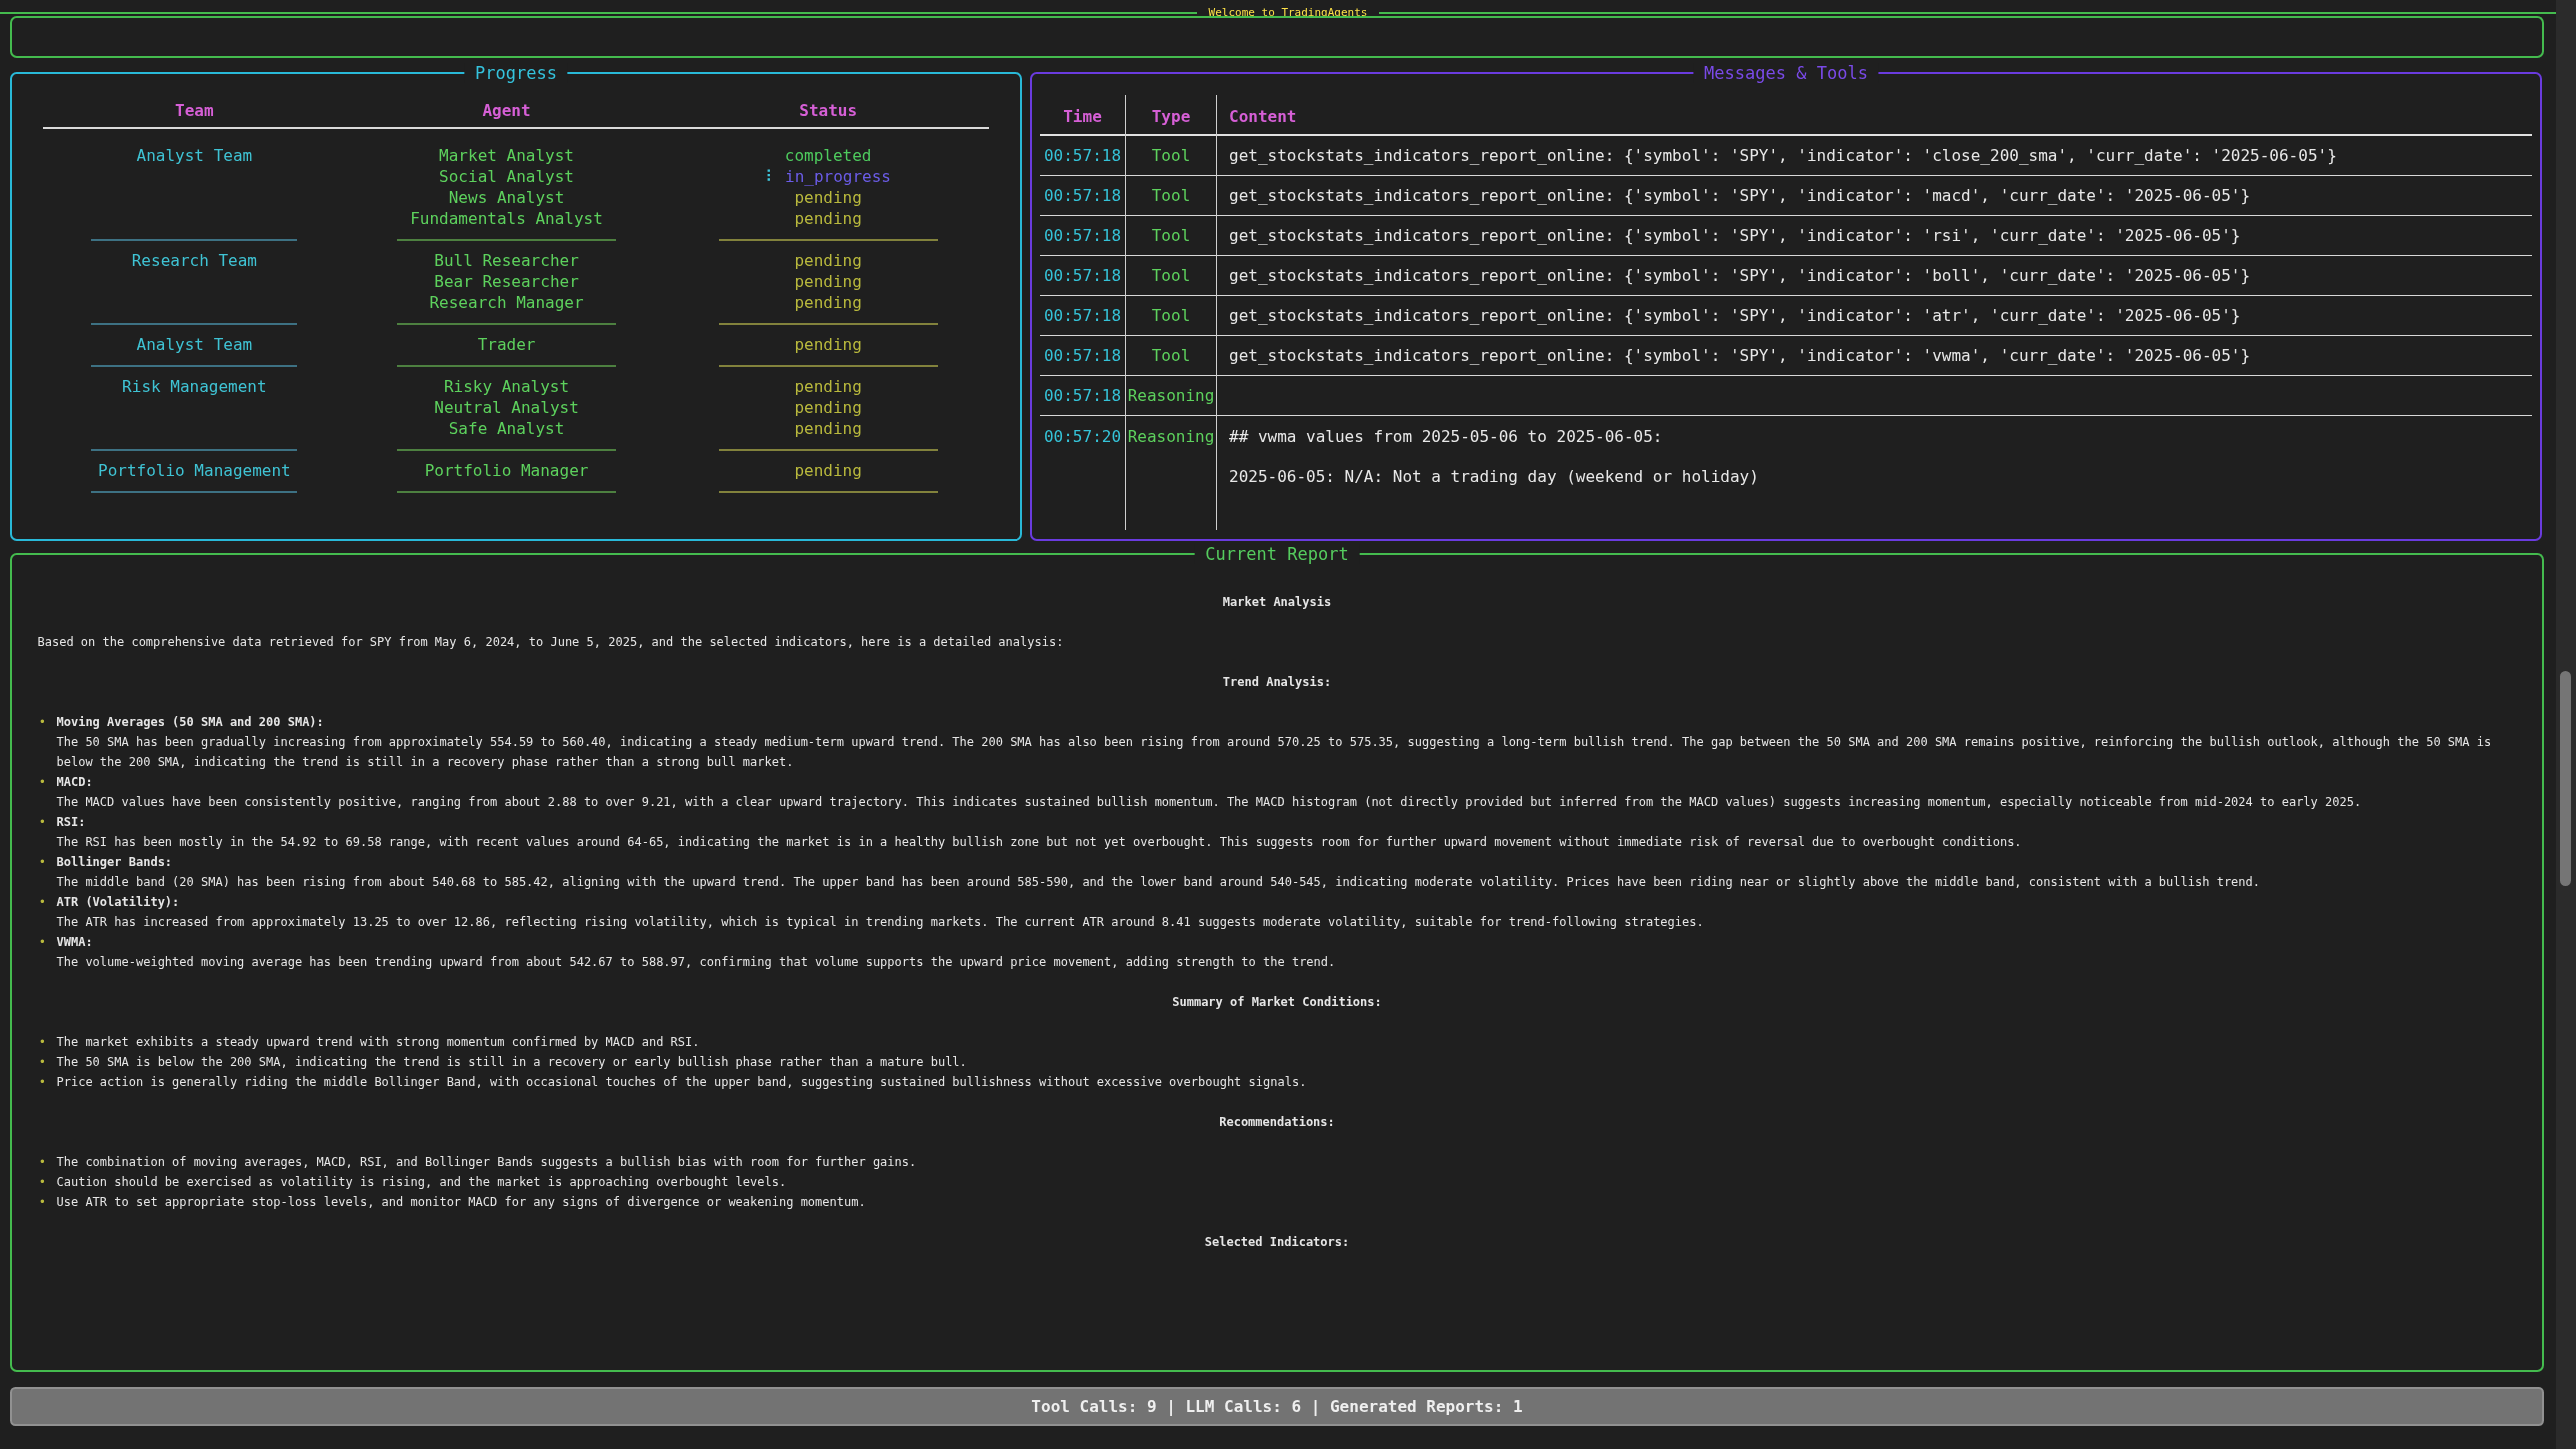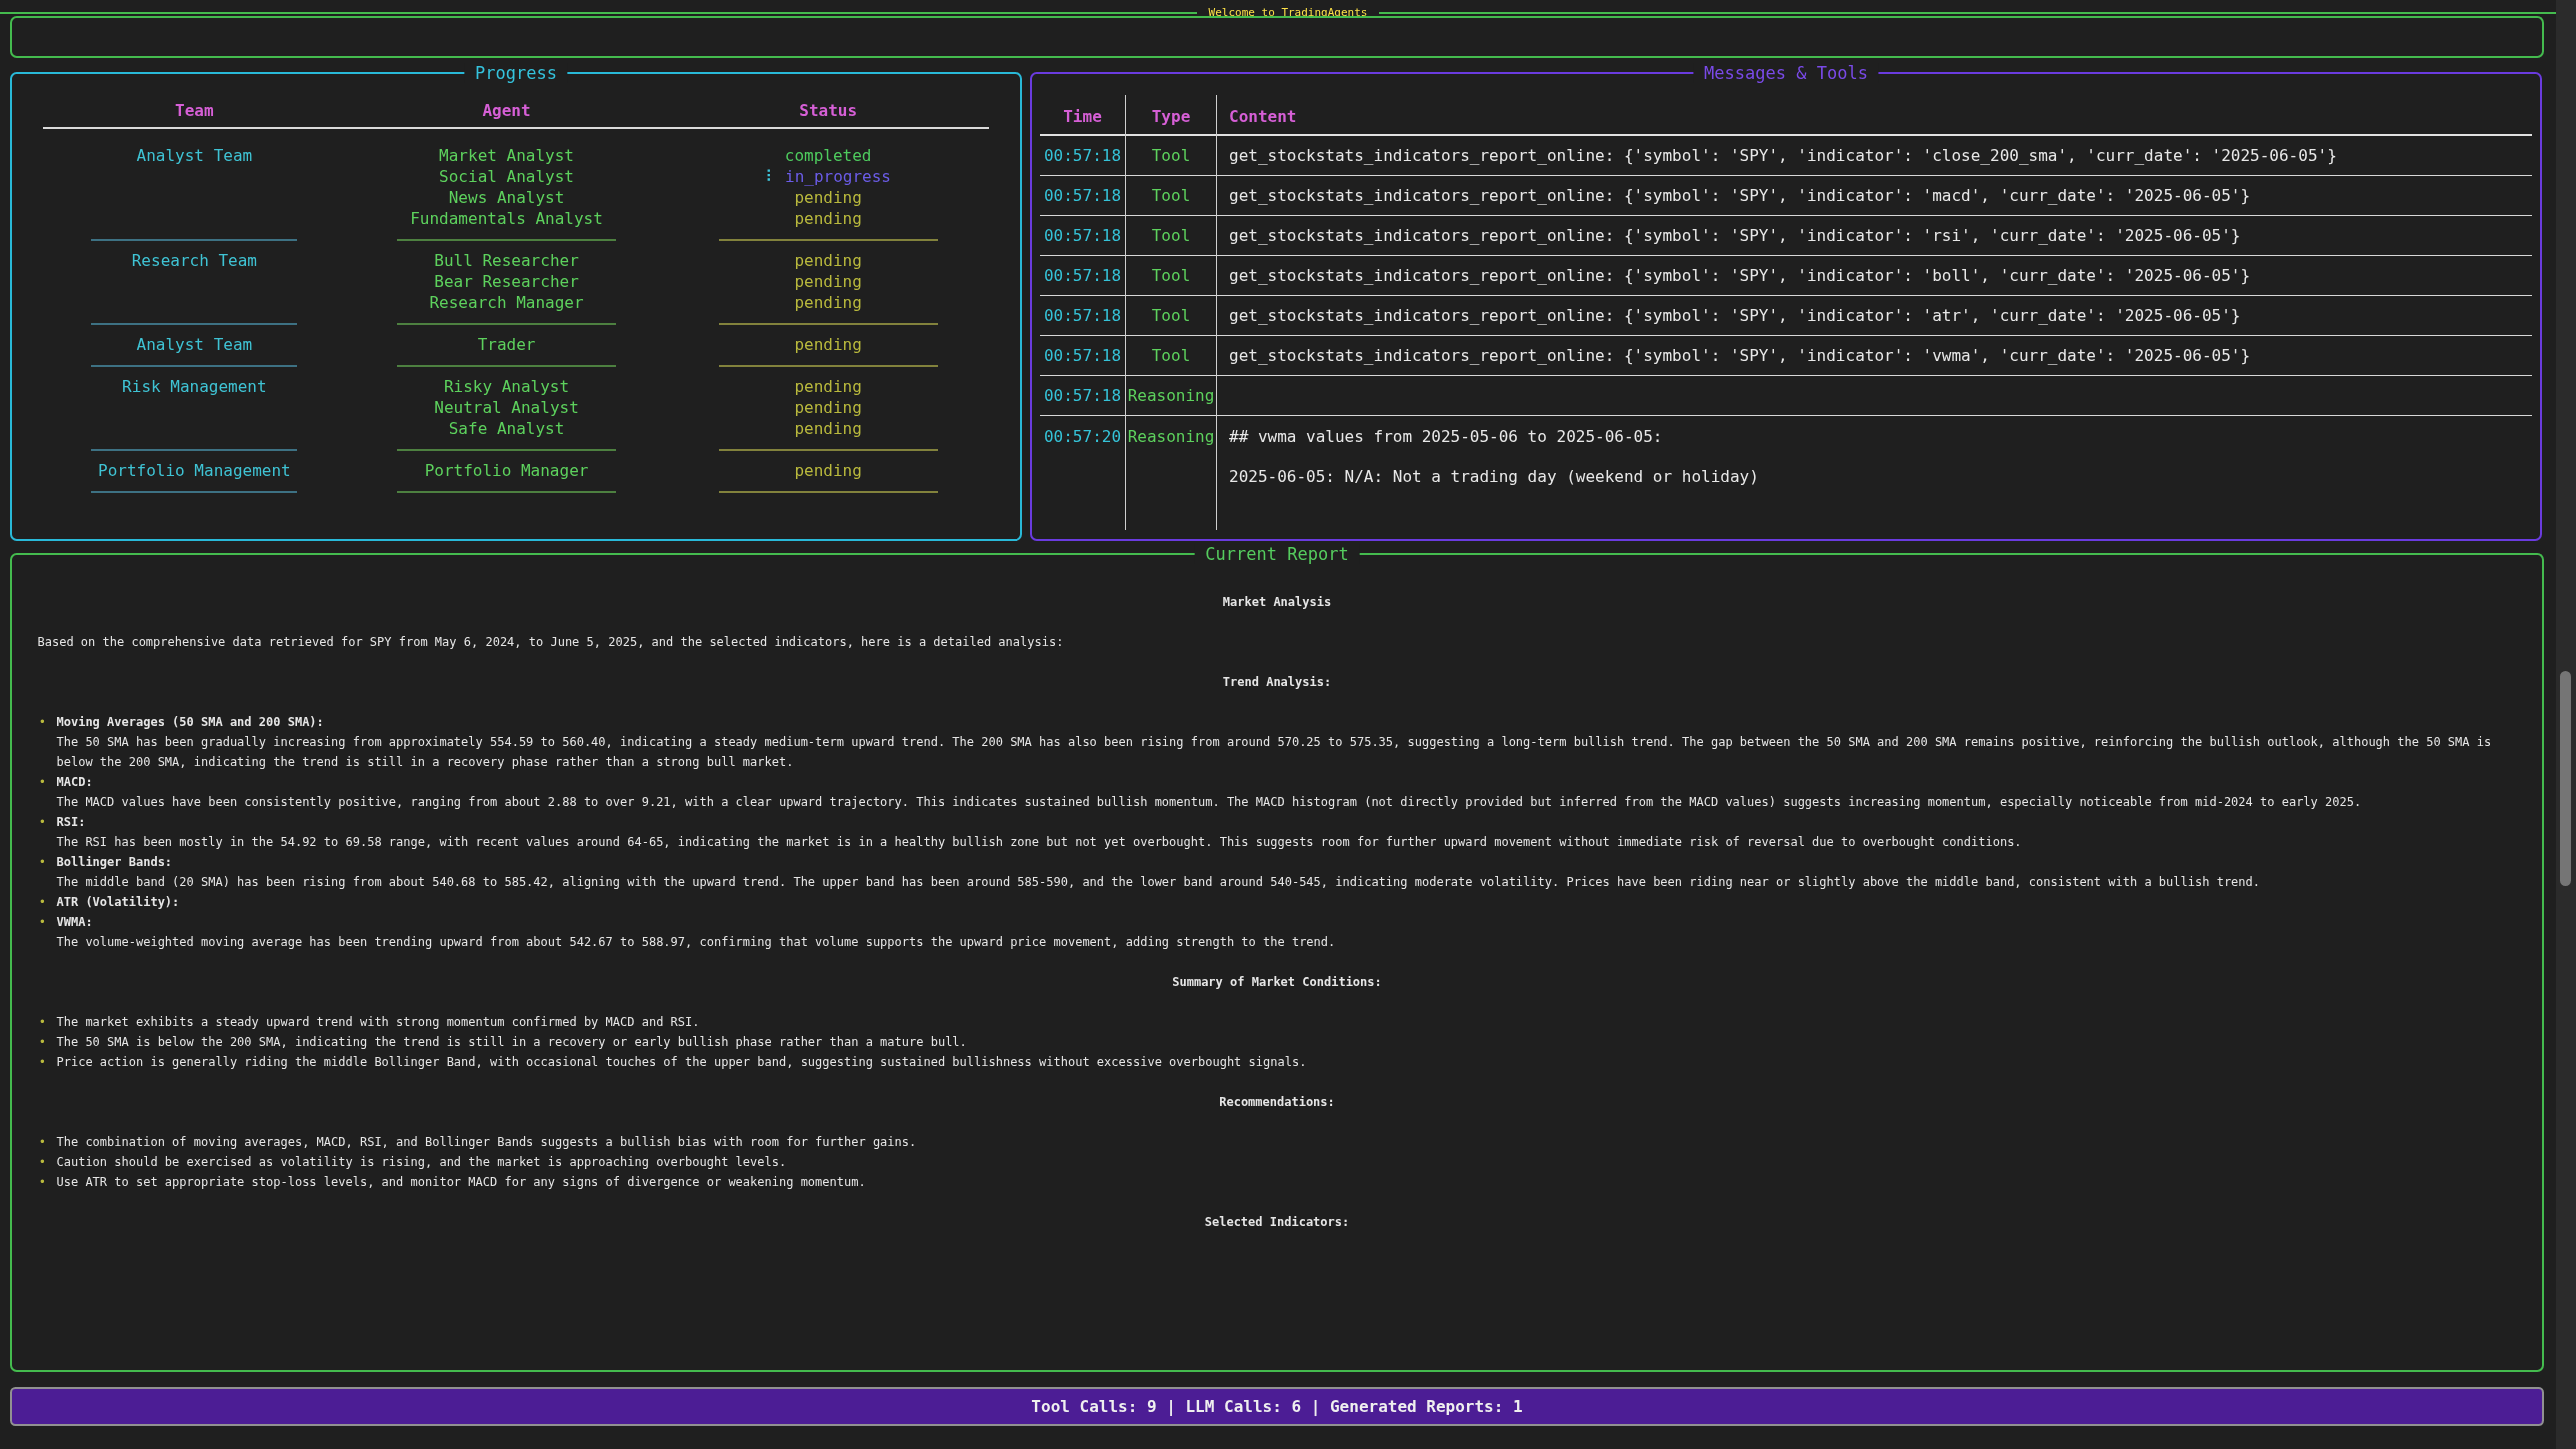--- a/index.html
+++ b/index.html
@@ -60,21 +60,21 @@
   .rh{text-align:center;font-weight:bold;margin:20px 0;}
   .rp{margin:0 0 20px;}
   .blist{margin:0;}
   .bullet{position:relative;padding-left:19px;}
   .bullet::before{content:"•";position:absolute;left:1.3px;color:#b9b93d;}
   .term{font-weight:bold;}
   .blist.spaced{margin-bottom:20px;}
   
   .footer-box{position:absolute;top:1387px;left:10px;width:2530px;height:35px;
     border:2px solid #919191;border-radius:5.4px;display:flex;align-items:center;justify-content:center;
-    font-size:16px;font-weight:bold;color:#efefef;background:#4c1d95;}
+    font-size:16px;font-weight:bold;color:#efefef;background:#737373;}
   
   .scrollbar{position:absolute;top:0;right:0;width:20px;height:1449px;background:#2b2b2b;}
   .scrollbar .thumb{position:absolute;left:4px;width:11.4px;top:671px;height:215px;background:#757575;border-radius:6px;}
 </style>
 </head>
 <body>
 
 <div class="screen">
 
   <div class="top-rule">
@@ -265,20 +265,21 @@
         <div class="bullet">
           <div class="term">RSI:</div>
           <div class="desc">The RSI has been mostly in the 54.92 to 69.58 range, with recent values around 64-65, indicating the market is in a healthy bullish zone but not yet overbought. This suggests room for further upward movement without immediate risk of reversal due to overbought conditions.</div>
         </div>
         <div class="bullet">
           <div class="term">Bollinger Bands:</div>
           <div class="desc">The middle band (20 SMA) has been rising from about 540.68 to 585.42, aligning with the upward trend. The upper band has been around 585-590, and the lower band around 540-545, indicating moderate volatility. Prices have been riding near or slightly above the middle band, consistent with a bullish trend.</div>
         </div>
         <div class="bullet">
           <div class="term">ATR (Volatility):</div>
+          <div class="desc">The ATR has increased from approximately 13.25 to over 12.86, reflecting rising volatility, which is typical in trending markets. The current ATR around 8.41 suggests moderate volatility, suitable for trend-following strategies.</div>
         </div>
         <div class="bullet">
           <div class="term">VWMA:</div>
           <div class="desc">The volume-weighted moving average has been trending upward from about 542.67 to 588.97, confirming that volume supports the upward price movement, adding strength to the trend.</div>
         </div>
       </div>
       <div class="rh">Summary of Market Conditions:</div>
       <div class="blist spaced">
         <div class="bullet">The market exhibits a steady upward trend with strong momentum confirmed by MACD and RSI.</div>
         <div class="bullet">The 50 SMA is below the 200 SMA, indicating the trend is still in a recovery or early bullish phase rather than a mature bull.</div>

